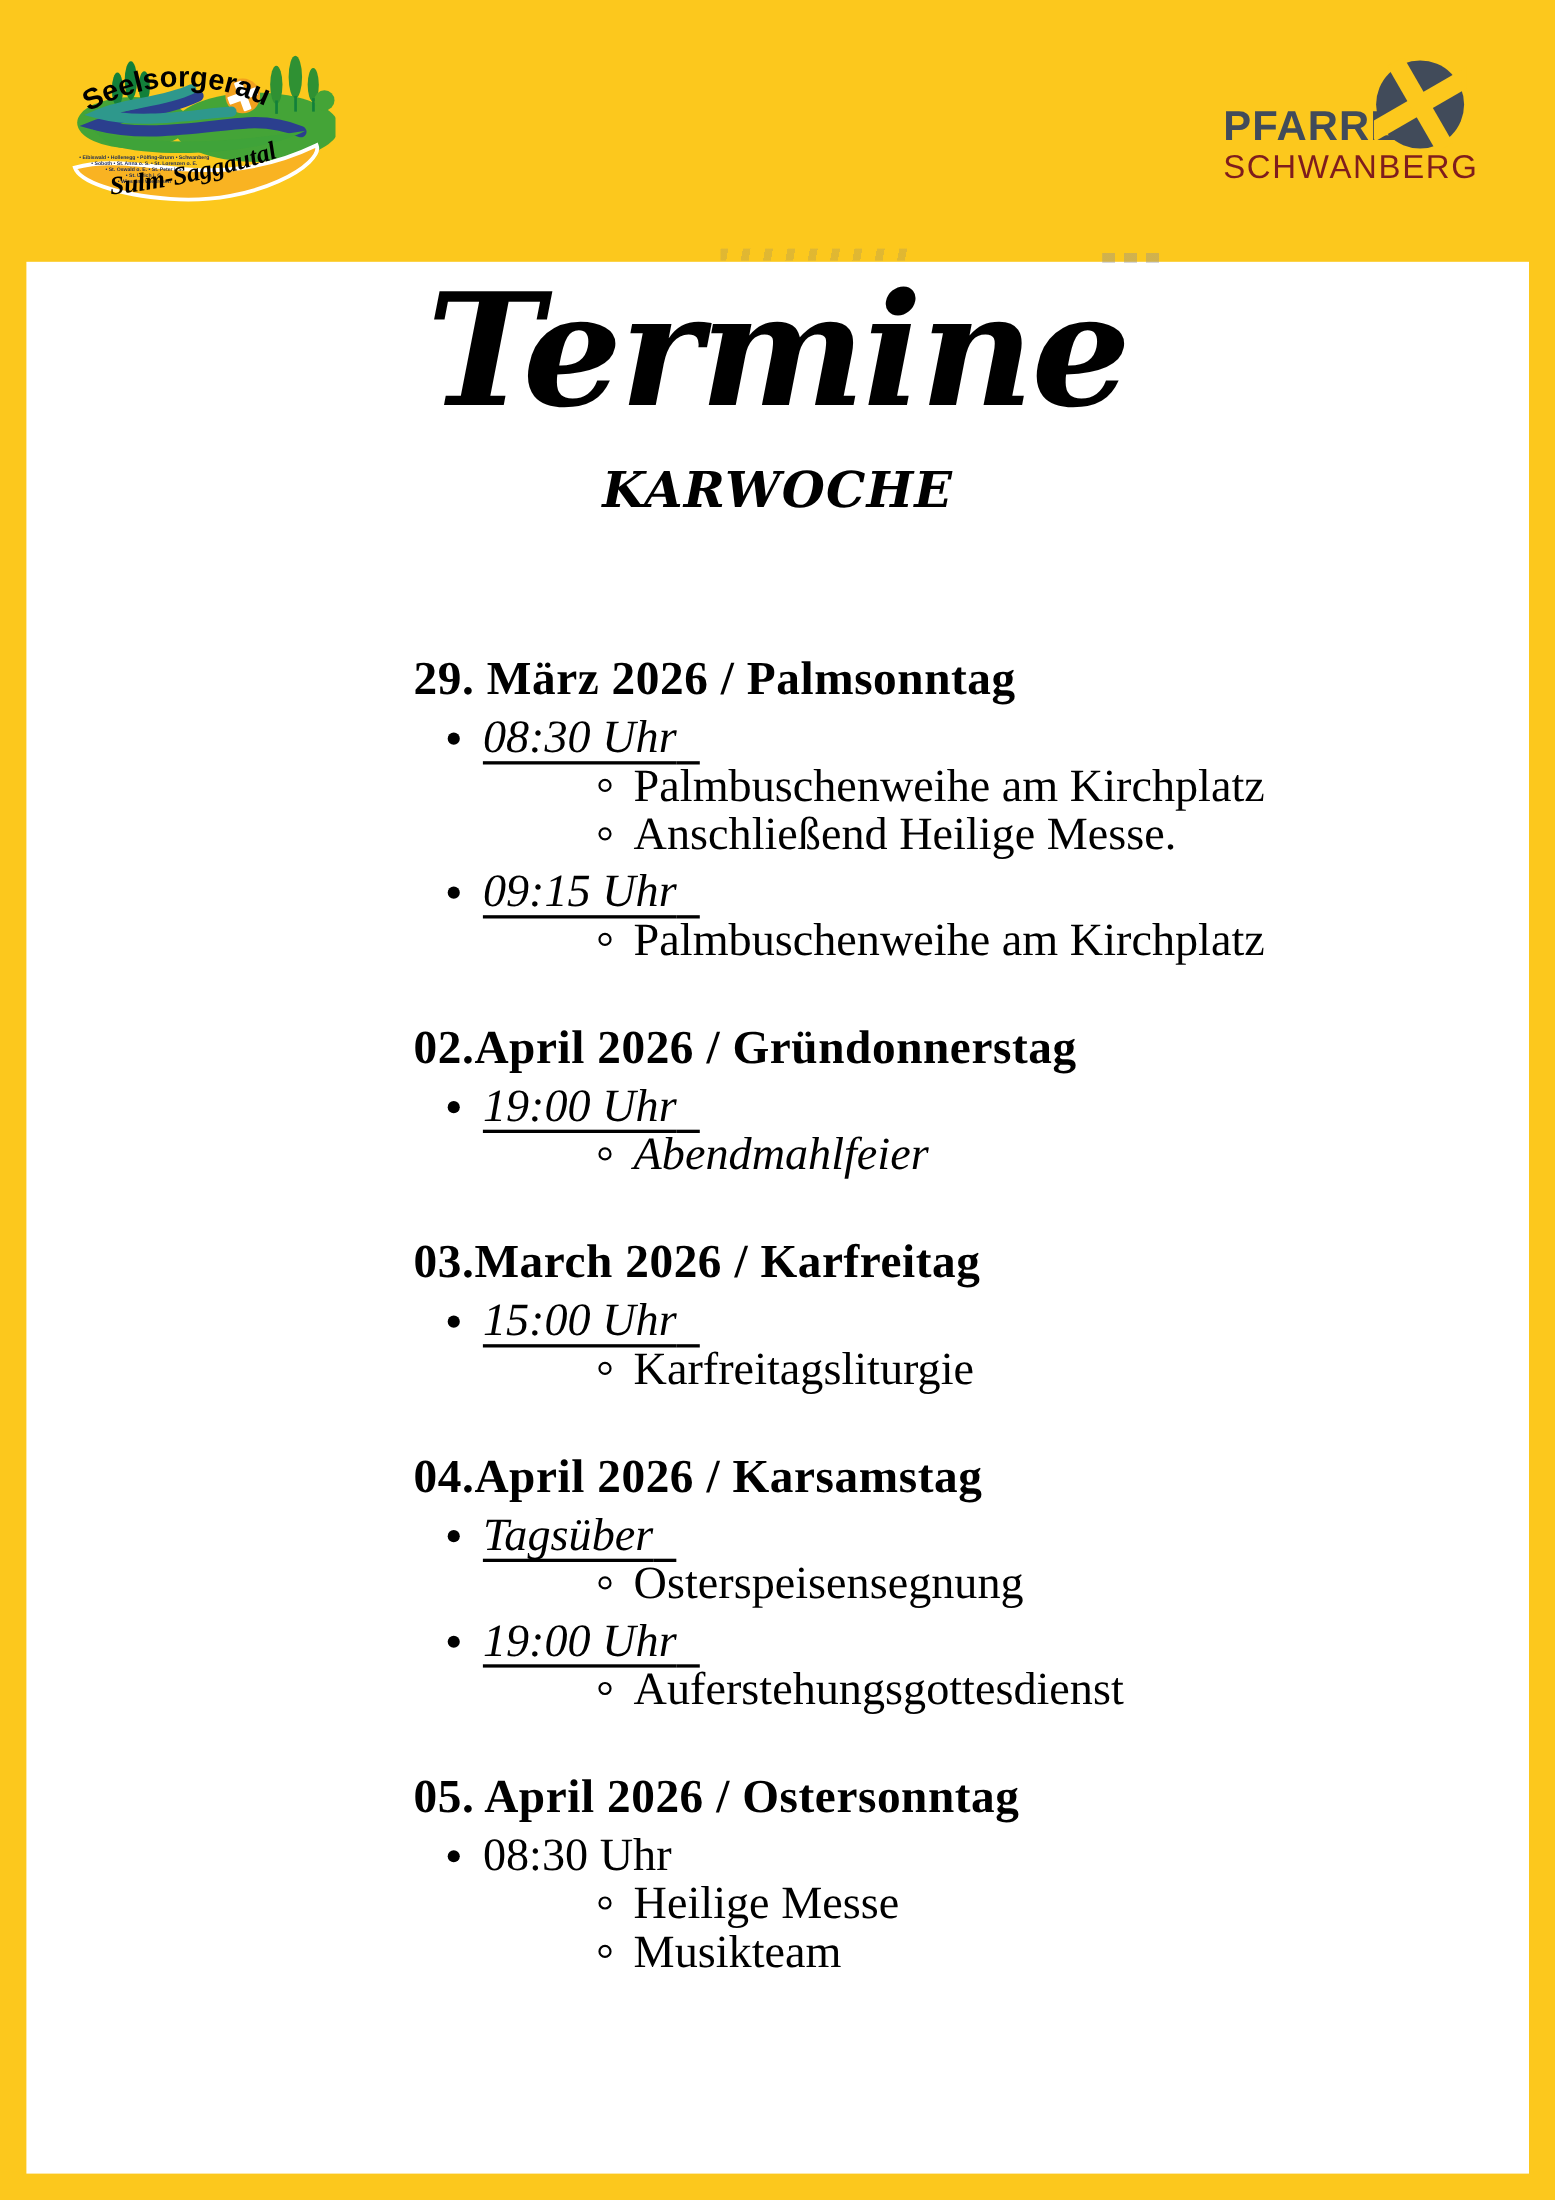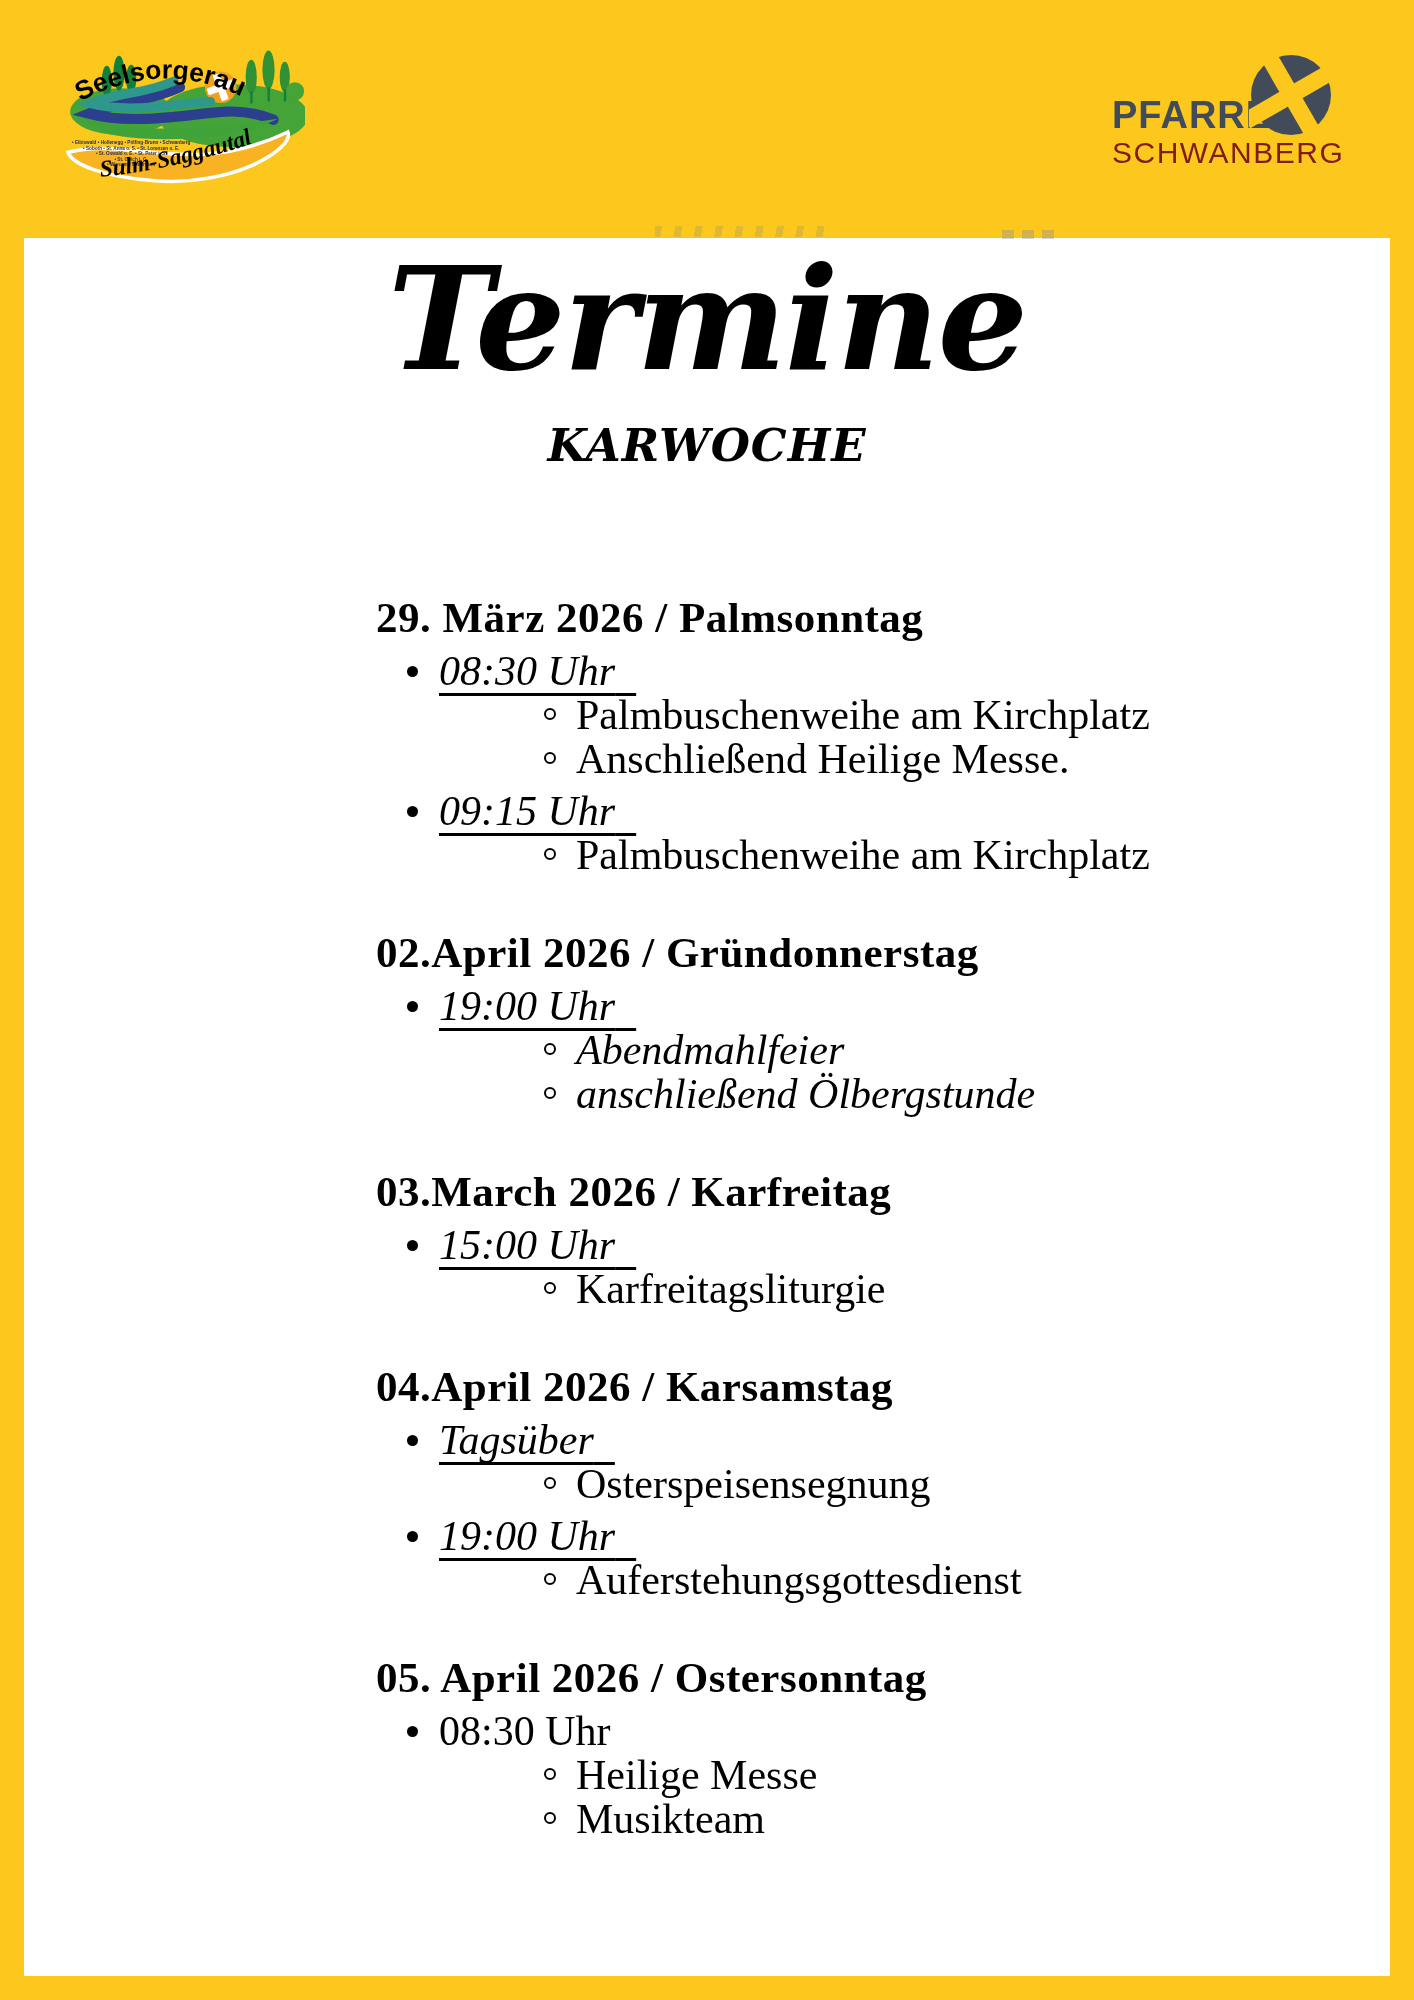--- a/index.html
+++ b/index.html
@@ -190,24 +190,20 @@
     <ul class="time-list">
   <li class="time-item">
     <span class="bullet-dot"></span>
     <span class="time-label is-italic is-underlined"><span class="time-text">19:00 Uhr</span><span class="trail">&nbsp;&nbsp;</span></span>
     <ul class="detail-list">
   <li class="detail-item is-italic">
     <span class="bullet-ring"></span>
     <span class="detail-text">Abendmahlfeier</span>
   </li>
 
-  <li class="detail-item is-italic">
-    <span class="bullet-ring"></span>
-    <span class="detail-text">anschließend Ölbergstunde</span>
-  </li>
 </ul>
   </li>
 </ul>
   </section>
 
   <section class="schedule-section">
     <h3 class="section-heading">03.March 2026 / Karfreitag</h3>
     <ul class="time-list">
   <li class="time-item">
     <span class="bullet-dot"></span>

